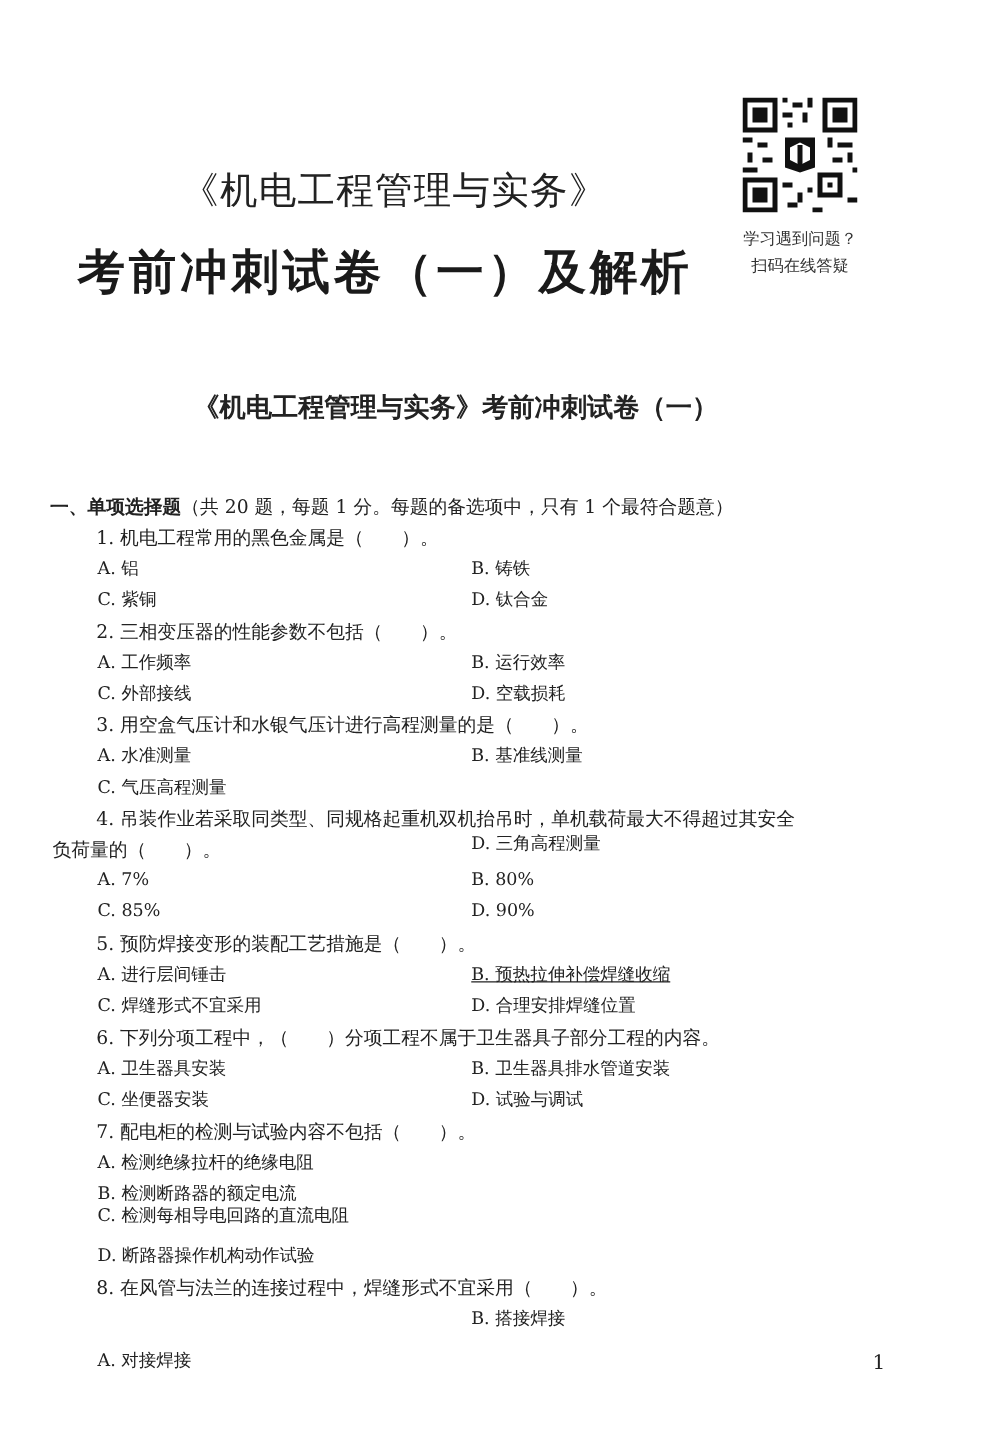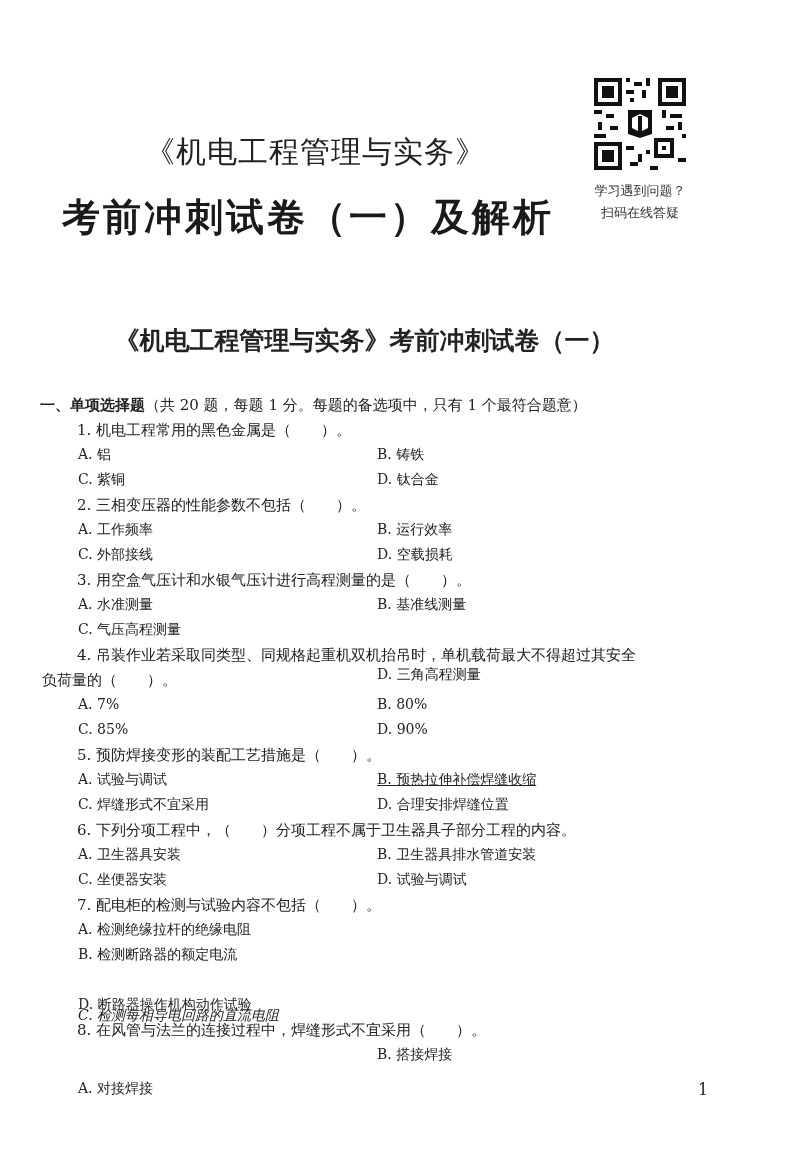--- a/index.html
+++ b/index.html
@@ -4,21 +4,21 @@
 <style>
   html, body { margin: 0; padding: 0; background: #ffffff; }
   body { width: 800px; height: 1160px; position: relative; overflow: hidden;
          font-family: "DejaVu Serif", "Liberation Serif", serif; color: #1e1e1e; }
   .abs { position: absolute; white-space: nowrap; }
   .book-title { left: 145px; top: 132px; font-size: 30px; letter-spacing: 1px; color: #222; }
   .main-title { left: 62px; top: 192px; font-size: 38px; font-weight: bold; letter-spacing: 3px;
                 font-family: "DejaVu Sans", "Liberation Sans", sans-serif; color: #1a1a1a; }
   .qr-box { left: 594px; top: 78px; width: 92px; height: 92px; }
   .qr-caption { left: 584px; font-size: 13px; color: #333; text-align: center; width: 112px; }
-  .exam-title { left: 0; width: 729px; text-align: center; top: 324px; font-size: 25px; font-weight: bold; color: #222; }
+  .exam-title { left: 0; width: 729px; text-align: center; top: 312px; font-size: 21px; font-weight: bold; color: #222; }
   .section-head { left: 40px; top: 396px; font-size: 15px; color: #222; }
   .section-head b { font-weight: bold; font-family: "DejaVu Sans", "Liberation Sans", sans-serif; }
   .q { left: 77px; font-size: 15px; color: #222; }
   .q-wrap { left: 42px; font-size: 15px; color: #222; }
   .opt { font-size: 14px; color: #222; }
   .opt-a { left: 78px; }
   .opt-b { left: 377px; }
   .page-num { left: 698px; top: 1080px; font-size: 16px; color: #222; }
 </style>
 </head>
@@ -99,34 +99,34 @@
 <div class="abs opt opt-b" style="top:621px;margin-top:45px;">D. 三角高程测量</div>
 
 <div class="abs q" style="top:646px;">4. 吊装作业若采取同类型、同规格起重机双机抬吊时，单机载荷最大不得超过其安全</div>
 <div class="abs q-wrap" style="top:671px;">负荷量的（　　）。</div>
 <div class="abs opt opt-a" style="top:696px;">A. 7%</div>
 <div class="abs opt opt-b" style="top:696px;">B. 80%</div>
 <div class="abs opt opt-a" style="top:721px;">C. 85%</div>
 <div class="abs opt opt-b" style="top:721px;">D. 90%</div>
 
 <div class="abs q" style="top:746px;">5. 预防焊接变形的装配工艺措施是（　　）。</div>
-<div class="abs opt opt-a" style="top:771px;">A. 试验与调试</div>
+<div class="abs opt opt-a" style="top:771px;">A. 进行层间锤击</div>
 <div class="abs opt opt-b" style="top:771px;text-decoration:underline;">B. 预热拉伸补偿焊缝收缩</div>
 <div class="abs opt opt-a" style="top:796px;">C. 焊缝形式不宜采用</div>
 <div class="abs opt opt-b" style="top:796px;">D. 合理安排焊缝位置</div>
 
 <div class="abs q" style="top:821px;">6. 下列分项工程中，（　　）分项工程不属于卫生器具子部分工程的内容。</div>
 <div class="abs opt opt-a" style="top:846px;">A. 卫生器具安装</div>
 <div class="abs opt opt-b" style="top:846px;">B. 卫生器具排水管道安装</div>
 <div class="abs opt opt-a" style="top:871px;">C. 坐便器安装</div>
 <div class="abs opt opt-b" style="top:871px;">D. 试验与调试</div>
 
 <div class="abs q" style="top:896px;">7. 配电柜的检测与试验内容不包括（　　）。</div>
 <div class="abs opt opt-a" style="top:921px;">A. 检测绝缘拉杆的绝缘电阻</div>
 <div class="abs opt opt-a" style="top:946px;">B. 检测断路器的额定电流</div>
-<div class="abs opt opt-a" style="top:1007px;font-style:italic;">C. 检测每相导电回路的直流电阻</div>
+<div class="abs opt opt-a" style="top:964px;">C. 检测每相导电回路的直流电阻</div>
 <div class="abs opt opt-a" style="top:996px;">D. 断路器操作机构动作试验</div>
 
 <div class="abs q" style="top:1021px;">8. 在风管与法兰的连接过程中，焊缝形式不宜采用（　　）。</div>
 <div class="abs opt opt-a" style="top:1080px;">A. 对接焊接</div>
 <div class="abs opt opt-b" style="top:1046px;">B. 搭接焊接</div>
 
 <div class="abs page-num">1</div>
 
 </body></html>

